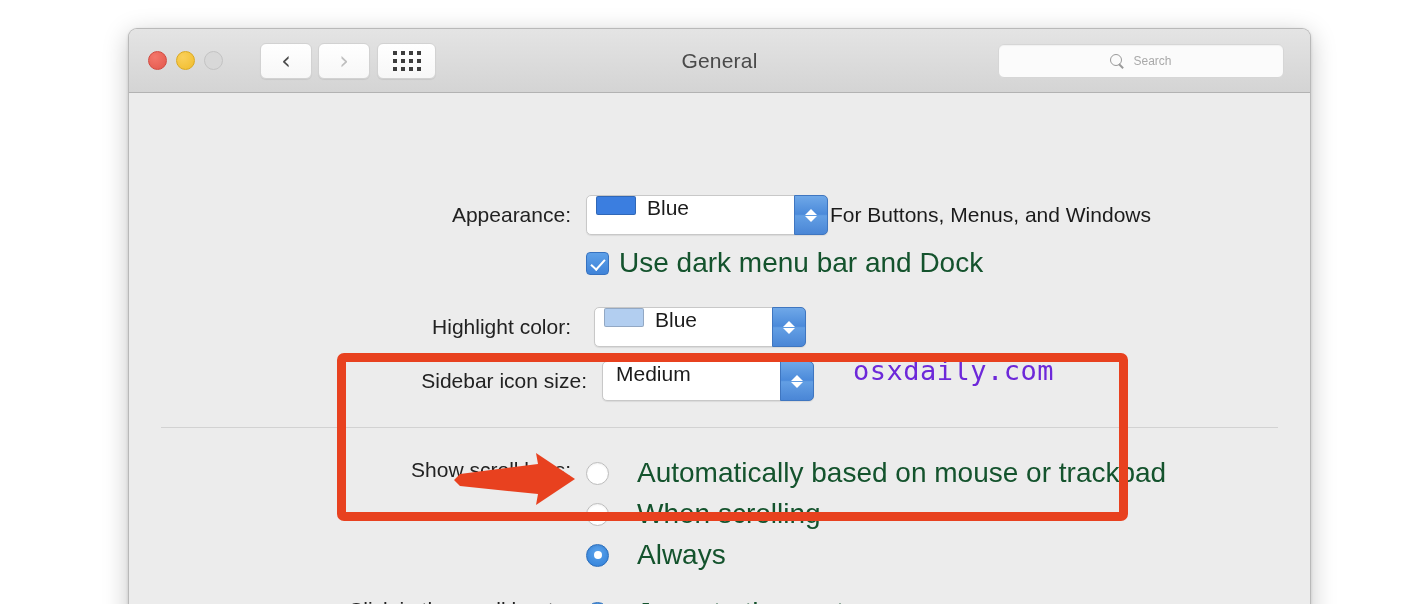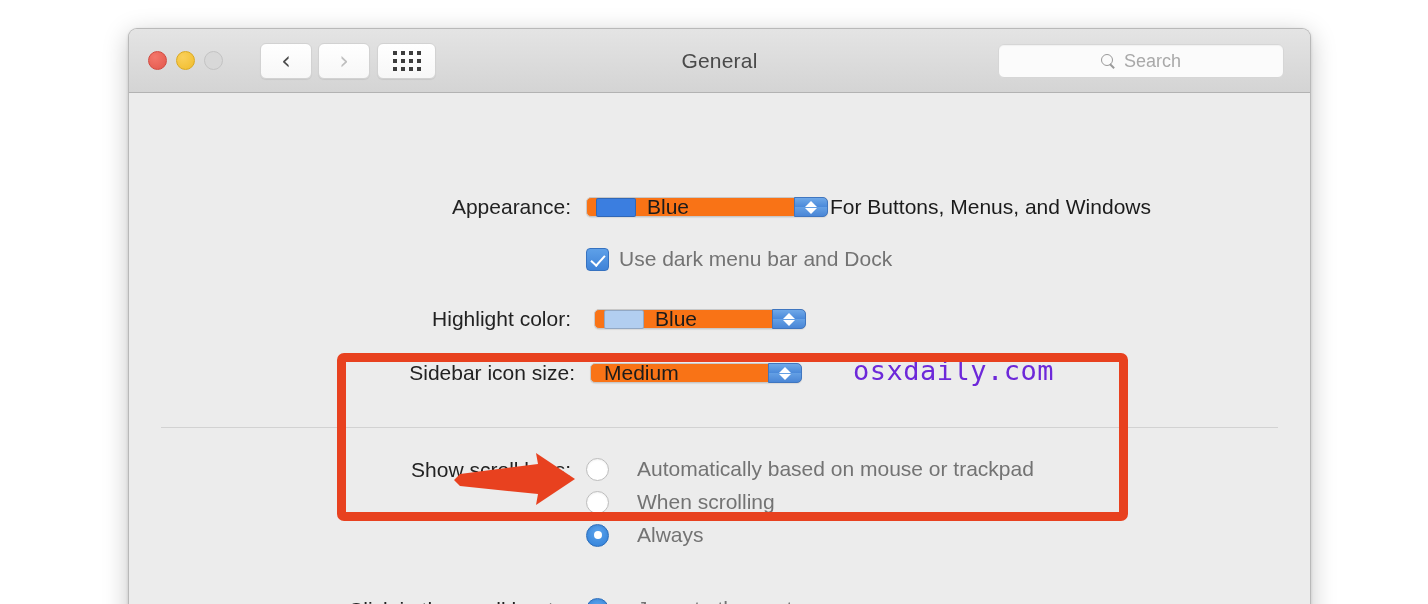--- a/index.html
+++ b/index.html
@@ -125,47 +125,47 @@
   .search-ico::before {
     content: ""; position: absolute;
     left: 0; top: 0; width: 10px; height: 10px;
     border: 1.6px solid #9a9a9a; border-radius: 50%;
   }
   .search-ico::after {
     content: ""; position: absolute;
     left: 9px; top: 9px; width: 6px; height: 1.7px;
     background: #9a9a9a; transform: rotate(45deg); transform-origin: left center;
   }
-  .search-ph { font-size: 18px; color: #a9a9a9; }
+  .search-ph { font-size: 12px; color: #a9a9a9; }
 
   
   .content {
     position: relative;
     height: 536px;
     background: #ececec;
   }
 
   
   .row { position: absolute; display: flex; align-items: center; }
   .lbl {
     text-align: right;
     font-size: 21px;
     color: #222222;
     white-space: nowrap;
   }
 
   
   .popup {
     position: relative;
-    height: 20px;
-    background: #f97316;
+    height: 40px;
+    background: #ffffff;
     border: 1px solid #c8c8c8;
     border-radius: 5px;
     display: flex;
-    align-items: center;
+    align-items: flex-start;
     padding-left: 9px;
     box-shadow: 0 1px 1px rgba(0,0,0,0.08);
   }
   .popup .swatch {
     width: 40px; height: 19px;
     border: 1px solid rgba(0,0,0,0.18);
     border-radius: 2px;
     margin-right: 11px;
     flex: none;
   }
@@ -229,21 +229,21 @@
   }
   .radio.on::after {
     content: "";
     position: absolute;
     left: 50%; top: 50%;
     width: 8px; height: 8px;
     margin: -4px 0 0 -4px;
     background: #ffffff;
     border-radius: 50%;
   }
-  .radio-label { font-size: 21px; color: #737373; white-space: nowrap; }
+  .radio-label { font-size: 28px; color: #14532d; white-space: nowrap; }
 
   
   .separator {
     position: absolute;
     left: 32px; right: 32px;
     height: 1px;
     background: #d2d2d2;
   }
 
   
@@ -346,21 +346,21 @@
         <div class="popup" style="margin-left:15px; width:212px;">
           <span class="swatch" style="background:#b2cef0;"></span>
           <span class="ptext">Blue</span>
           <span class="stepper">
             <span class="up"></span>
               <span class="down"></span>
           </span>
         </div>
       </div>
 
-      <div class="row" style="left:4px; top:268px; width:100%;">
+      <div class="row" style="left:16px; top:268px; width:100%;">
         <div class="lbl" style="width:442px;">Sidebar icon size:</div>
 
         <div class="popup" style="margin-left:15px; width:212px; padding-left:13px;">
           <span class="ptext">Medium</span>
           <span class="stepper">
             <span class="up"></span>
               <span class="down"></span>
           </span>
         </div>
       </div>

